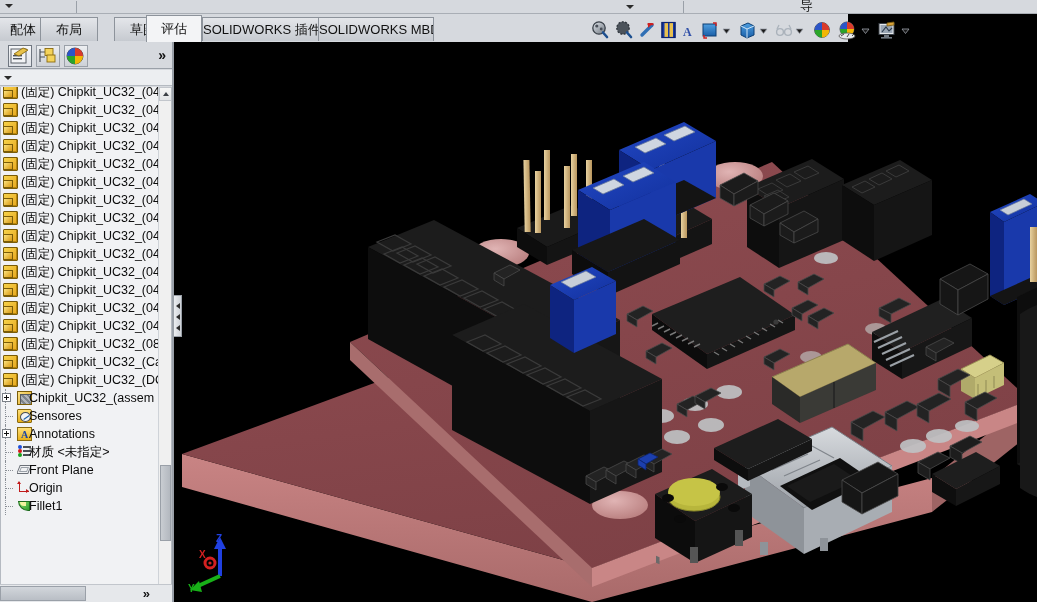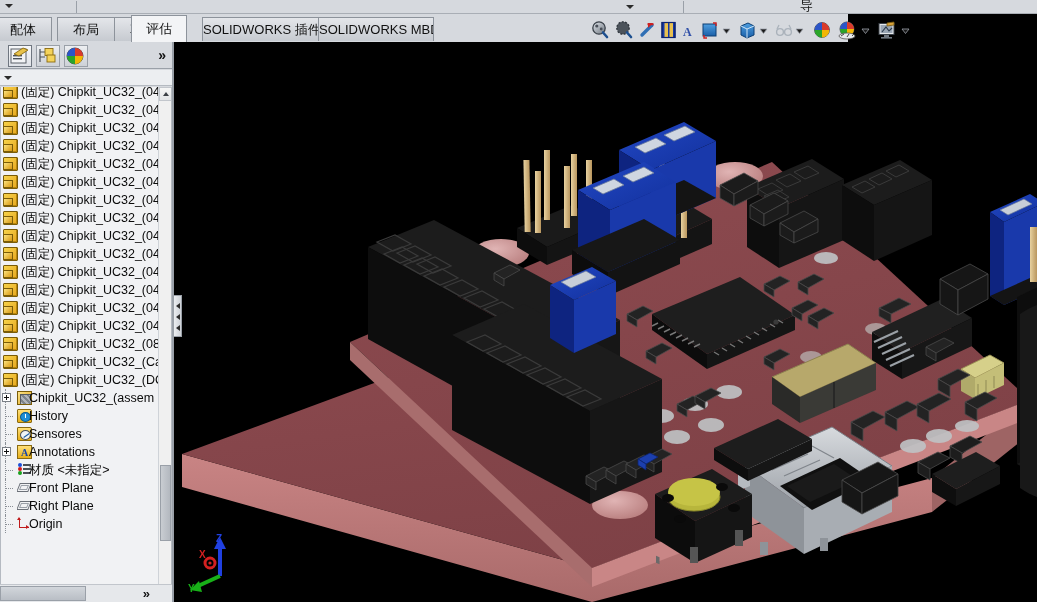--- a/index.html
+++ b/index.html
@@ -266,24 +266,24 @@
   <div class="top-strip">
     <div class="tiny-caret"></div>
     <div class="vdiv" style="left:76px;"></div>
     <div class="vdiv" style="left:683px;"></div>
     <div class="dropcaret"></div>
     <div class="navtext">导</div>
   </div>
 
   <div class="tabbar">
     <div class="tab" style="left:-6px;width:58px;">配体</div>
-    <div class="tab" style="left:57px;width:58px;">布局</div>
+    <div class="tab" style="left:40px;width:58px;">布局</div>
     <div class="tab" style="left:114px;width:58px;">草图</div>
 
-    <div class="tab active" style="left:131px;width:56px;">评估</div>
+    <div class="tab active" style="left:146px;width:56px;">评估</div>
     <div class="tab" style="left:202px;width:117px;">SOLIDWORKS 插件</div>
     <div class="tab" style="left:318px;width:116px;">SOLIDWORKS MBD</div>
   </div>
 
   <svg style="position:absolute;left:590px;top:20px;" width="320" height="26">
     <defs>
       <linearGradient id="mag" x1="0" y1="0" x2="1" y2="1">
         <stop offset="0" stop-color="#dfe4ea"></stop>
           <stop offset="1" stop-color="#6f7780"></stop>
       </linearGradient>
@@ -486,28 +486,20 @@
           </div>
           <div class="tree-row lvl1">
             <span class="guide"></span>
             <span class="plus"></span>
             <span class="ico ic-asm"></span>
             <span class="label">Chipkit_UC32_(assem</span>
           </div>
           <div class="tree-row lvl1">
             <span class="guide"></span>
             <span class="dash"></span>
-            <span class="ico ic-folder ic-hist">
-              <span class="inner"></span>
-            </span>
-            <span class="label">History</span>
-          </div>
-          <div class="tree-row lvl1">
-            <span class="guide"></span>
-            <span class="dash"></span>
             <span class="ico ic-folder ic-sens">
               <span class="inner"></span>
             </span>
             <span class="label">Sensores</span>
           </div>
           <div class="tree-row lvl1">
             <span class="guide"></span>
             <span class="plus"></span>
             <span class="ico ic-annot">
               <span class="inner">A</span>
@@ -532,36 +524,36 @@
             <span class="dash"></span>
             <span class="ico ic-plane">
               <i class="pg"></i>
               <i class="pg2"></i>
             </span>
             <span class="label">Front Plane</span>
           </div>
           <div class="tree-row lvl1">
             <span class="guide"></span>
             <span class="dash"></span>
-            <span class="ico ic-plane">
-              <i class="pg"></i>
-              <i class="pg2"></i>
-            </span>
-            <span class="label">Right Plane</span>
-          </div>
-          <div class="tree-row lvl1">
-            <span class="guide"></span>
-            <span class="dash"></span>
             <span class="ico ic-origin">
               <i class="ox"></i>
               <i class="oy"></i>
               <i class="oa"></i>
               <i class="ob"></i>
             </span>
             <span class="label">Origin</span>
+          </div>
+          <div class="tree-row lvl1">
+            <span class="guide"></span>
+            <span class="dash"></span>
+            <span class="ico ic-fillet">
+              <i class="inner"></i>
+              <i class="hl"></i>
+            </span>
+            <span class="label">Fillet1</span>
           </div>
         </div>
 
       <div class="vsb">
         <div class="btn up">
             <div class="arrow"></div>
           </div>
         <div class="thumb" id="vthumb" style="top: 378px; height: 76px;"></div>
 
       </div>

